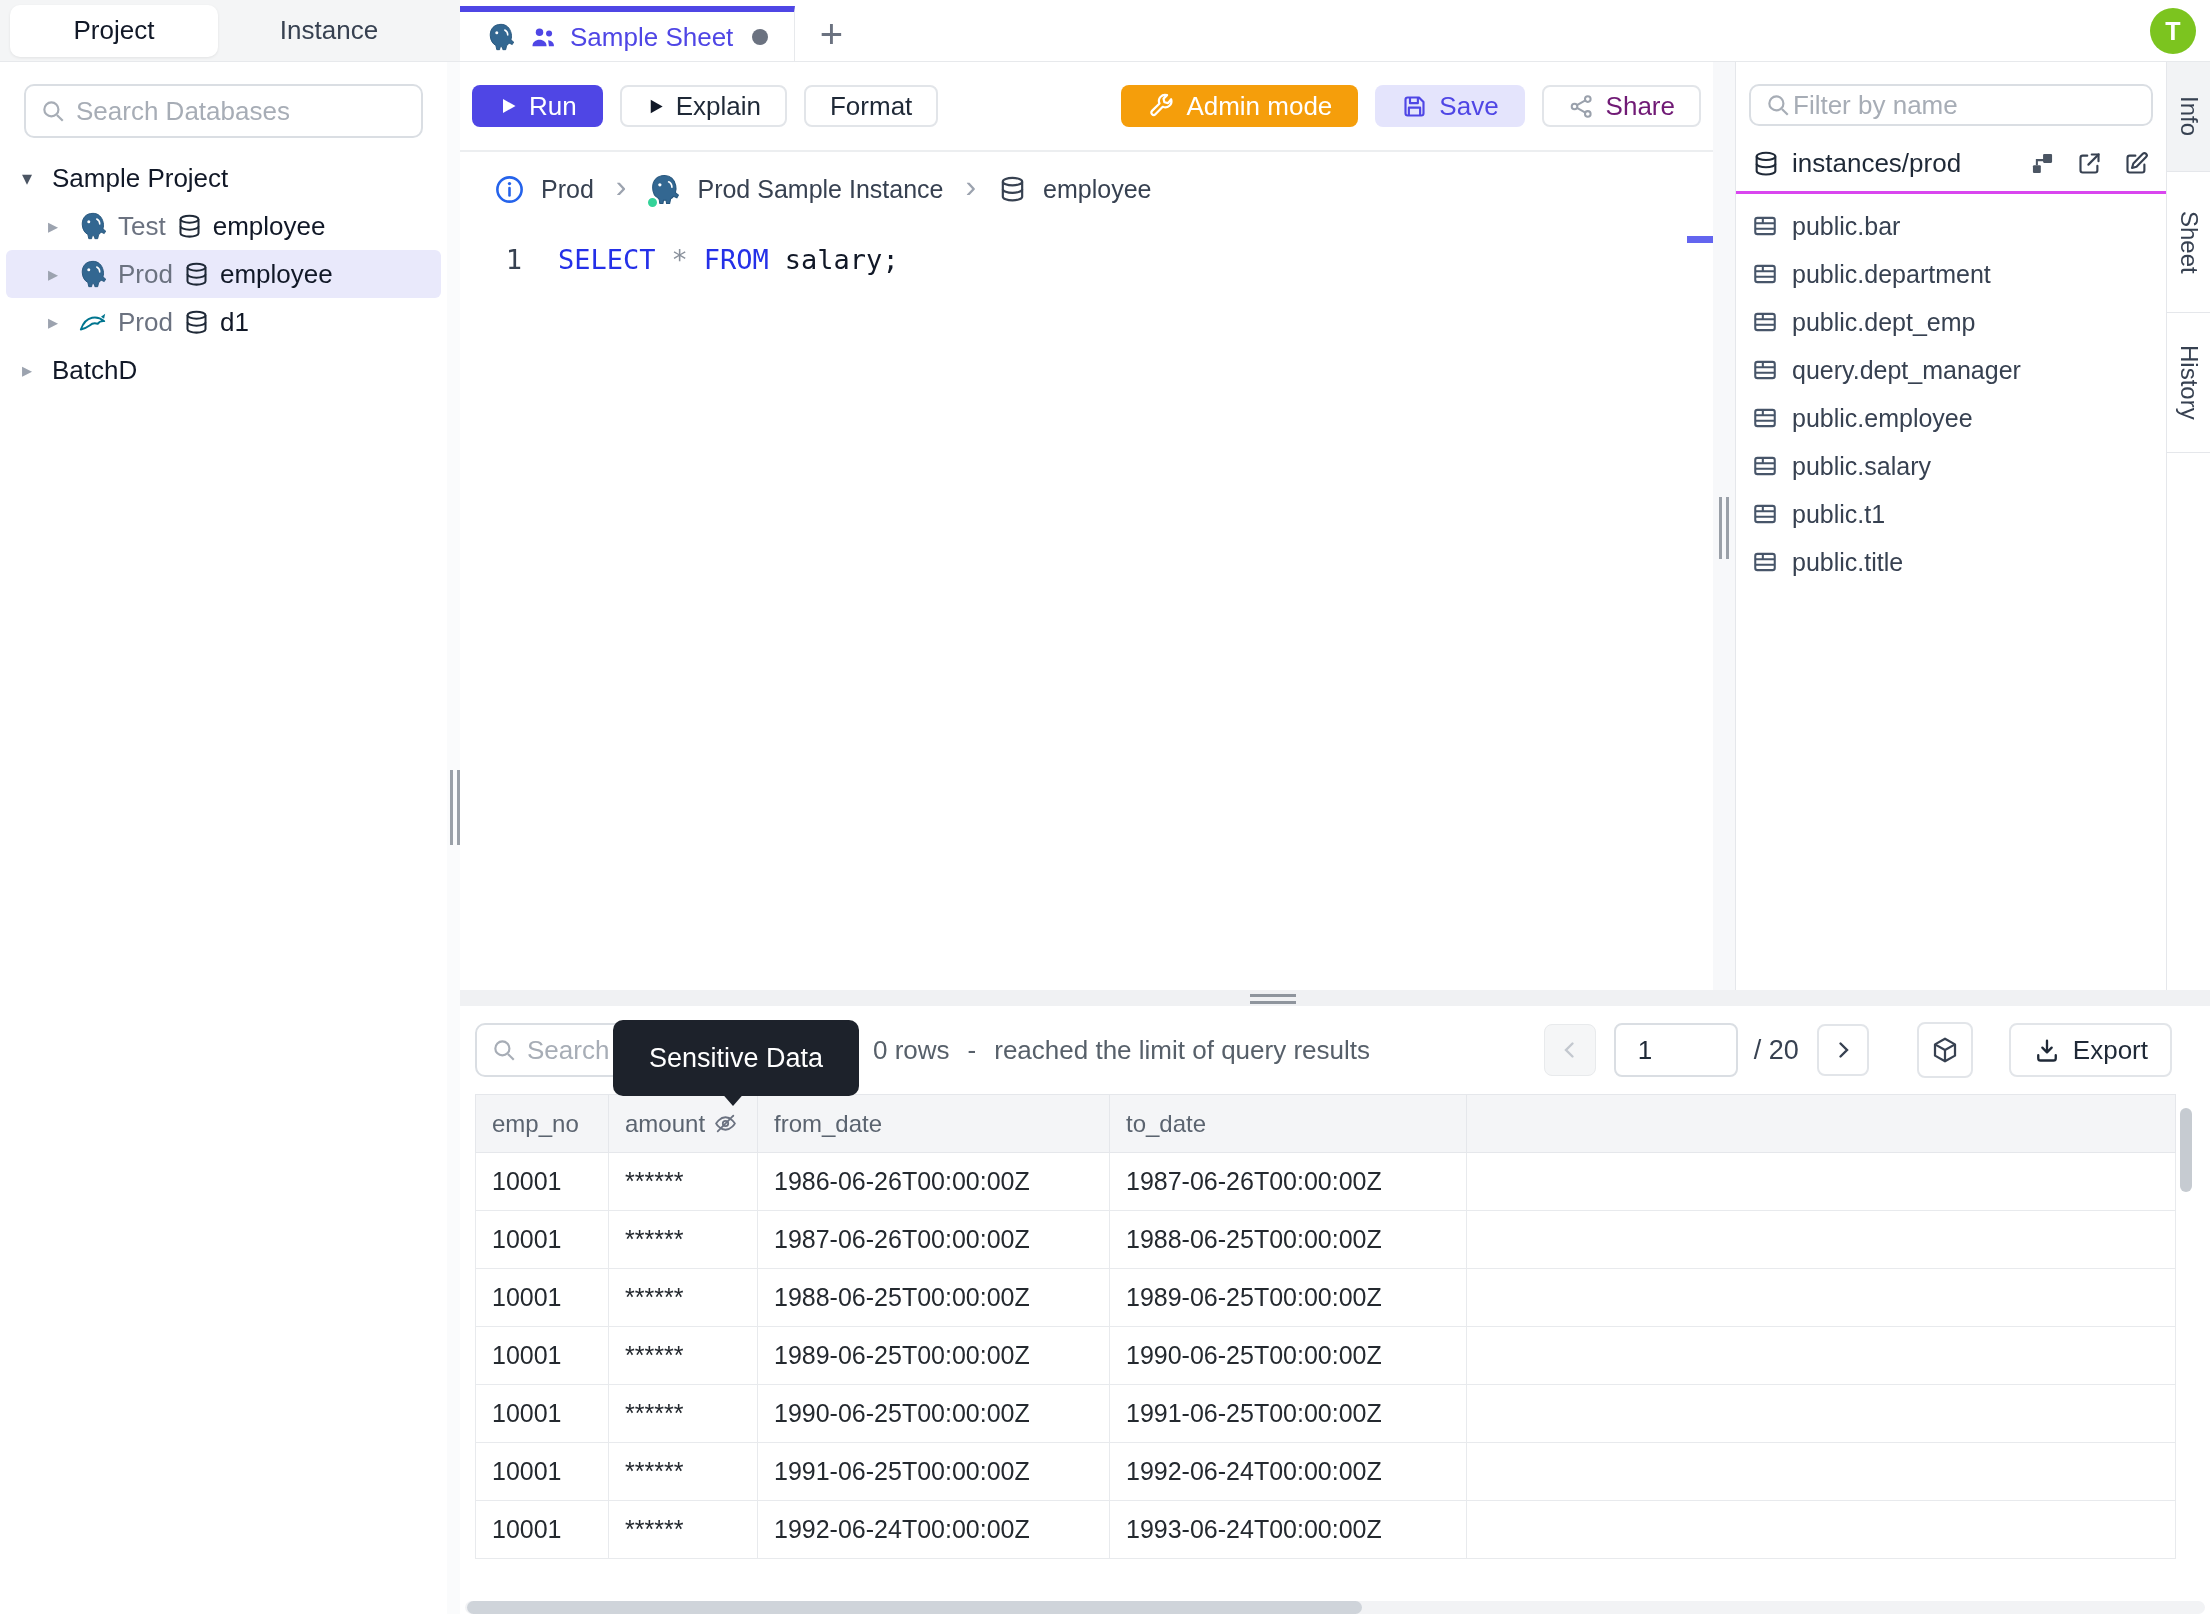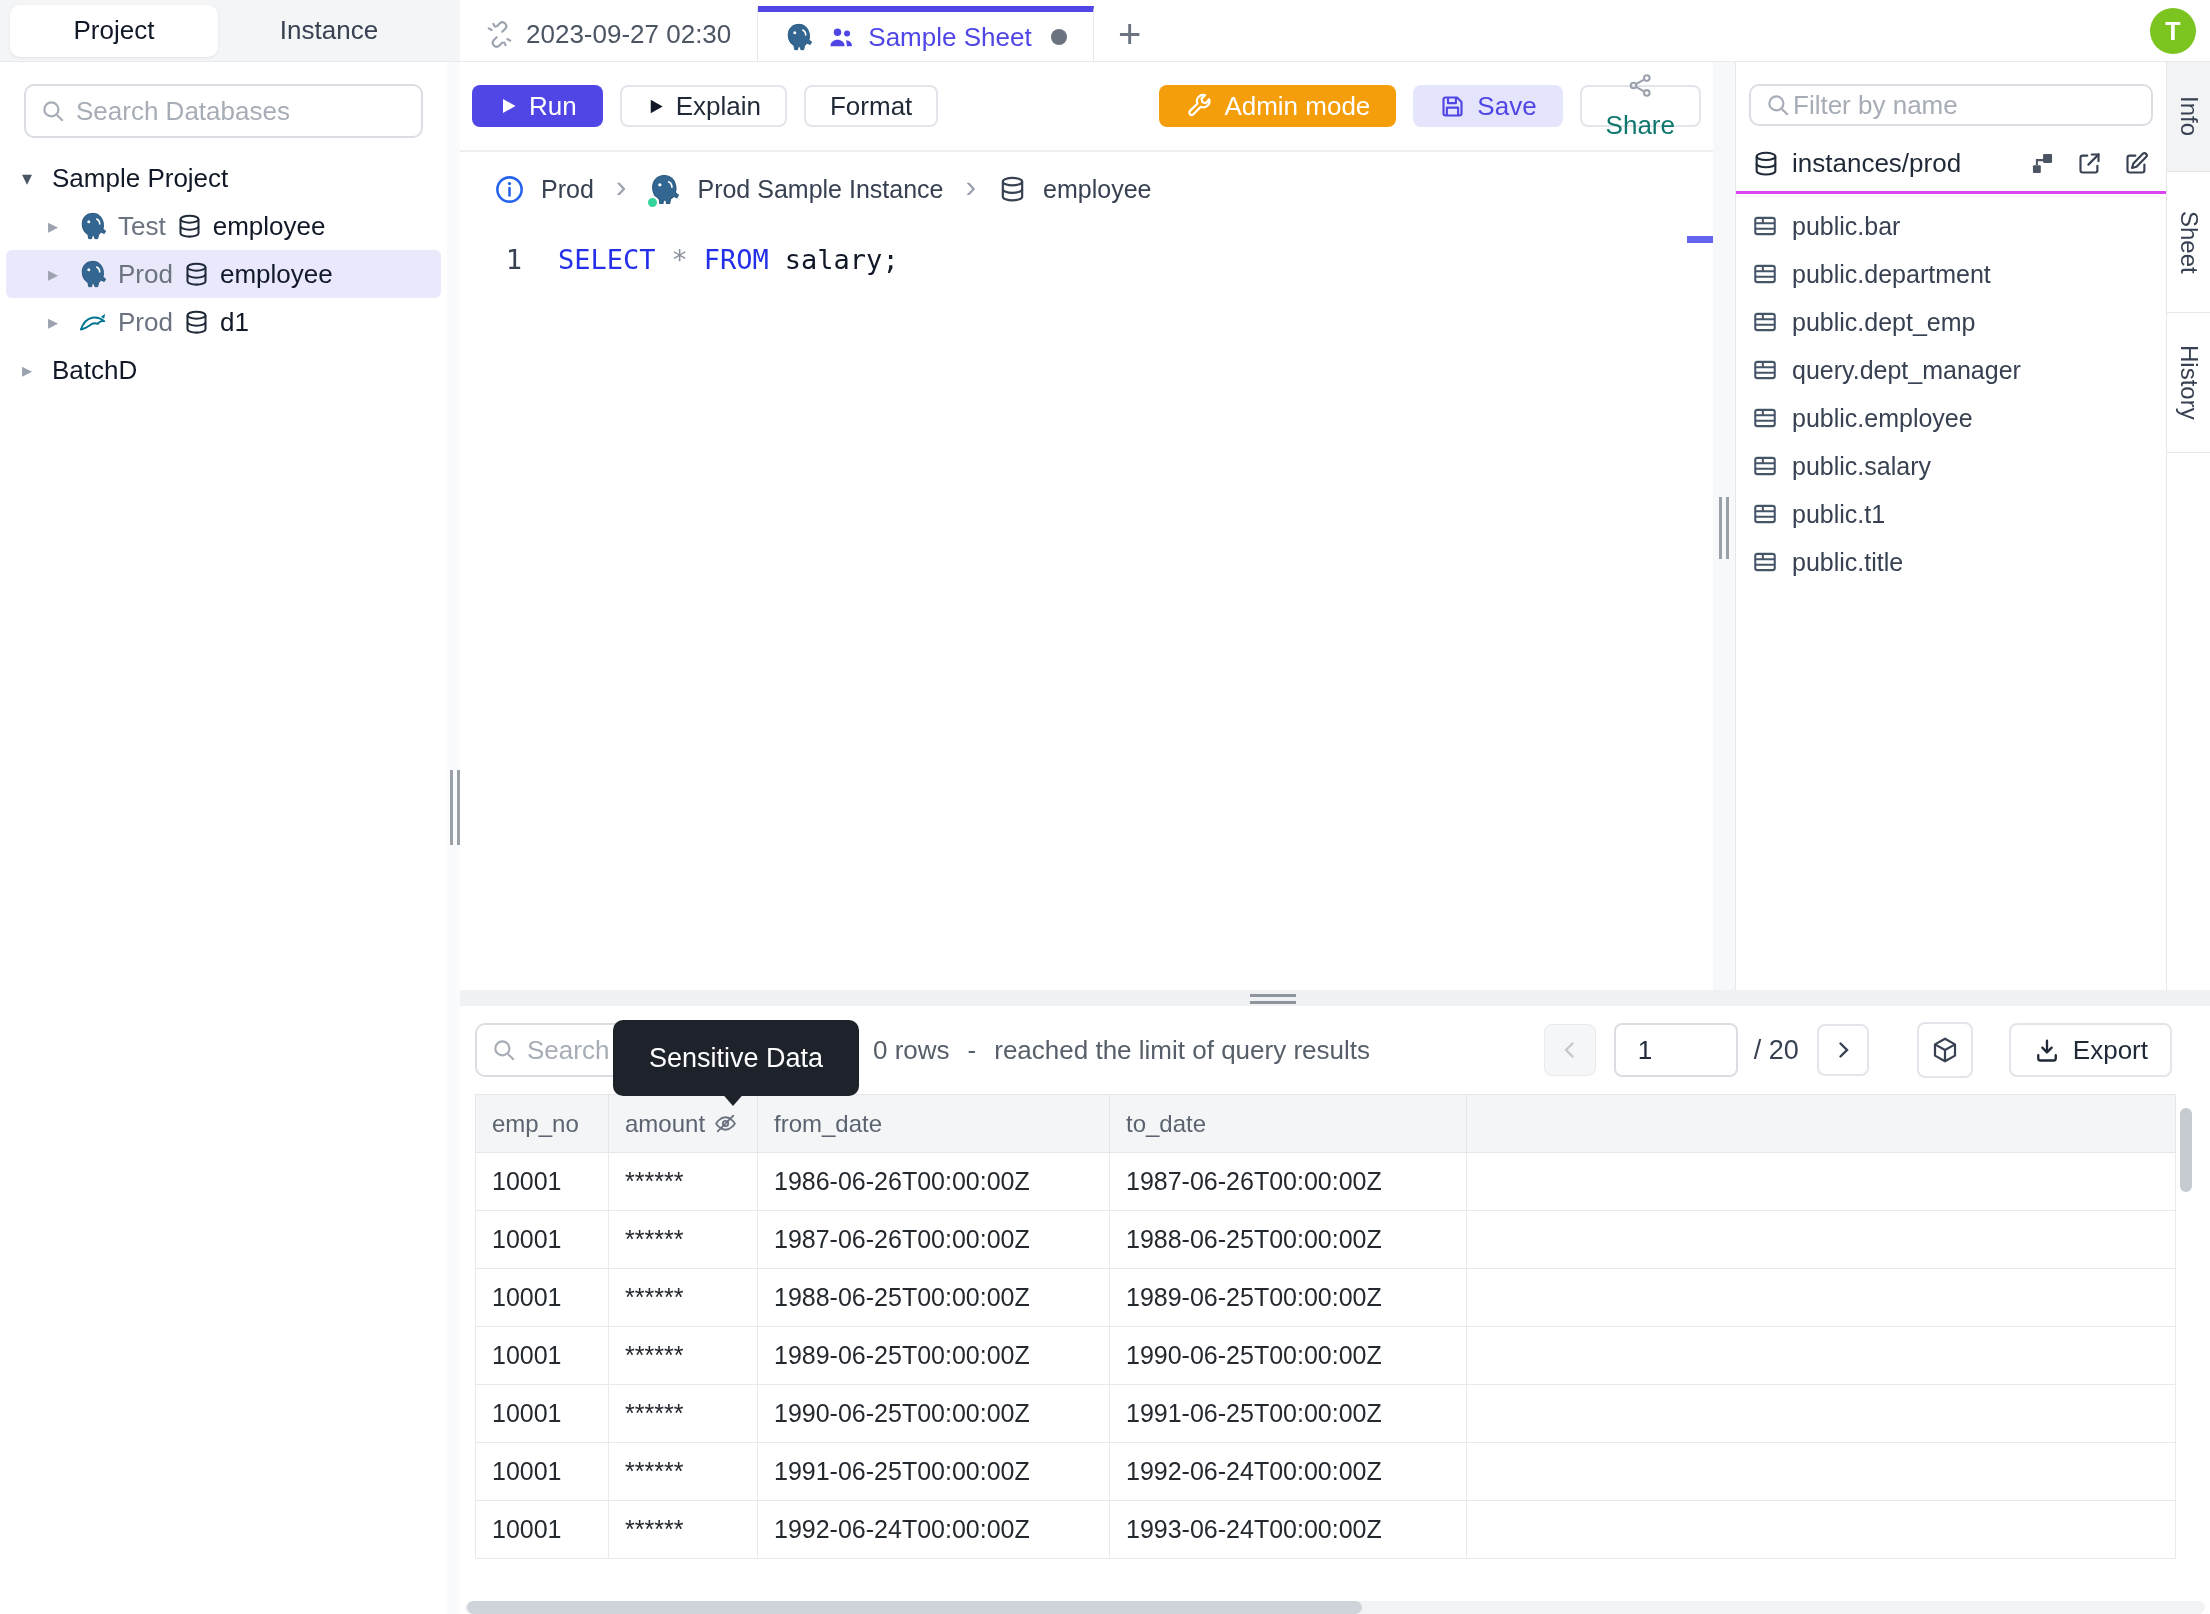--- a/index.html
+++ b/index.html
@@ -47,21 +47,21 @@
   .upper { height:928px; display:flex; flex:0 0 auto; min-height:0; }
 
   
   .editor-col { flex:1 1 auto; display:flex; flex-direction:column; position:relative; min-width:0; background:#fff; }
   .toolbar { height:90px; display:flex; align-items:center; padding:0 12px; border-bottom:2px solid #eceef0; gap:17px; flex:0 0 auto; }
   .btn { height:42px; border-radius:8px; display:flex; align-items:center; justify-content:center; gap:11px; font-size:26px; font-weight:500; padding:0 24px; cursor:pointer; border:2px solid transparent; background:#fff; color:#1f2937; }
   .btn.primary { background:#4f46e5; color:#fff; }
   .btn.outline { border-color:#e2e5e9; }
   .btn.admin { background:#f59e0b; color:#fff; margin-left:auto; }
   .btn.save { background:#e4e4fc; color:#4f46e5; }
-  .btn.share { border-color:#e2e5e9; color:#0f766e;flex-direction:column; }
+  .btn.share { border-color:#e2e5e9; color:#701a75; }
   .breadcrumb { height:74px; display:flex; align-items:center; padding-left:34px; gap:16px; font-size:25px; color:#374151; flex:0 0 auto; }
   .crumb-sep { color:#9ca3af; font-size:32px; line-height:1; padding:0 6px 6px 6px; }
   .pg-wrap { position:relative; display:inline-flex; }
   .status-dot { position:absolute; left:-2px; bottom:-3px; width:13px; height:13px; border-radius:50%; background:#34d399; border:2px solid #fff; }
   .editor { flex:1 1 auto; position:relative; font-family:"DejaVu Sans Mono","Liberation Mono",monospace; font-size:27px; }
   .code-line { display:flex; padding-top:18px; }
   .line-no { width:62px; text-align:right; color:#374151; flex:0 0 auto; }
   .code { display:flex; gap:16px; margin-left:36px; }
   .tok-kw { color:#2430e8; }
   .tok-op { color:#8a919c; }
@@ -130,30 +130,20 @@
 <body>
 
 <div class="app">
 
   <div class="topbar">
     <div class="sidebar-head">
       <div class="seg-tab active">Project</div>
       <div class="seg-tab inactive">Instance</div>
     </div>
     <div class="sheet-tabs">
-      <div class="sheet-tab">
-        <span class="ico">
-          <svg width="27" height="27" viewBox="0 0 24 24" fill="none" stroke="#9ca3af" stroke-width="1.9" stroke-linecap="round">
-              <path d="M9.5 14.5l-2.6 2.6a3.4 3.4 0 0 0 4.8 4.8l2.6-2.6"></path>
-              <path d="M14.5 9.5l2.6-2.6a3.4 3.4 0 0 0-4.8-4.8L9.7 4.7"></path>
-              <path d="M6.5 2.5L8 5M2.5 6.5L5 8M21.5 17.5L19 16M17.5 21.5L16 19"></path>
-            </svg>
-        </span>
-        <span>2023-09-27 02:30</span>
-      </div>
       <div class="sheet-tab active">
         <span class="ico">
           <svg width="30" height="30" viewBox="0 0 32 32">
               <path fill="#336791" stroke="#27567d" stroke-width="1" d="M16 2.5C8.5 2.5 4.5 7.5 4.5 14c0 5.5 2.8 9.3 6 11l1 4.5h3l.5-3h2.5l.5 3h3l1-4.5c1.1-.6 2-1.4 2.8-2.4l3.2 1.4 1.5-2.6-2.9-2.3c.7-2 .8-4.4.3-6.8C25.5 6 21.5 2.5 16 2.5z"></path>
               <circle cx="11.5" cy="11.5" r="1.6" fill="#fff"></circle>
               <path d="M20 8.5c2 1 3.2 3 3.2 5.3" stroke="#fff" stroke-width="1.6" fill="none" stroke-linecap="round"></path>
             </svg>
         </span>
         <span class="ico">
           <svg width="28" height="28" viewBox="0 0 24 24" fill="#4f46e5">

